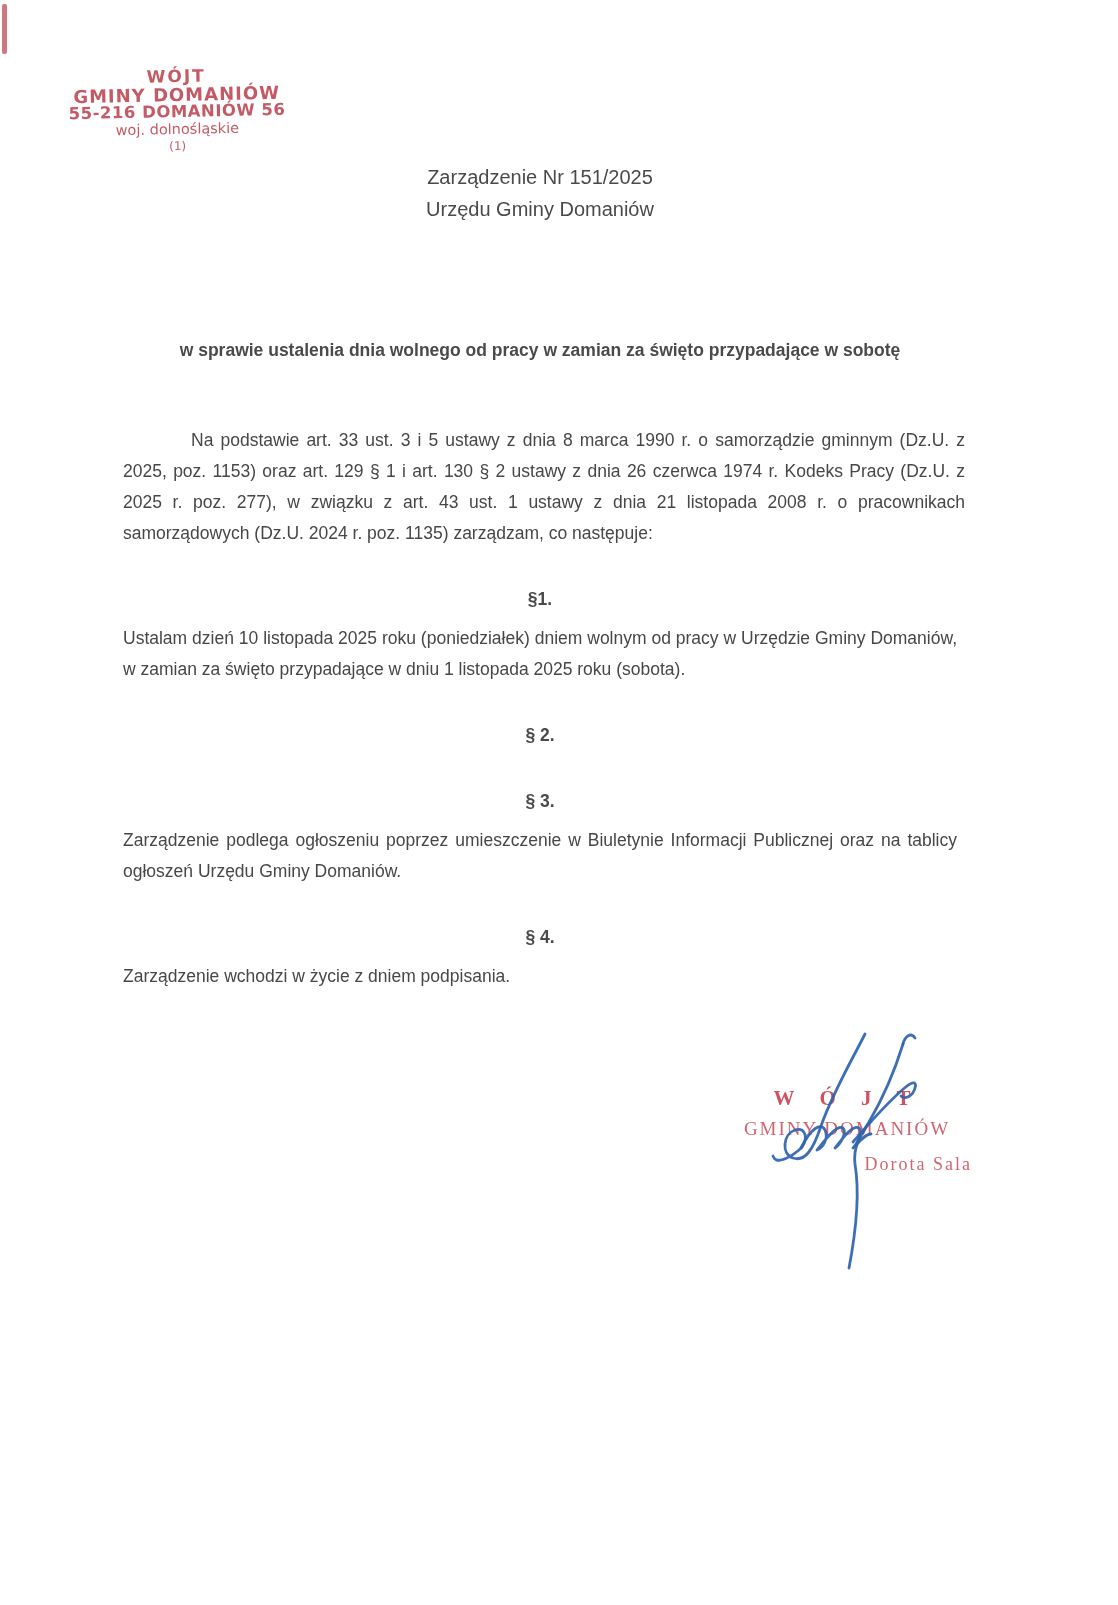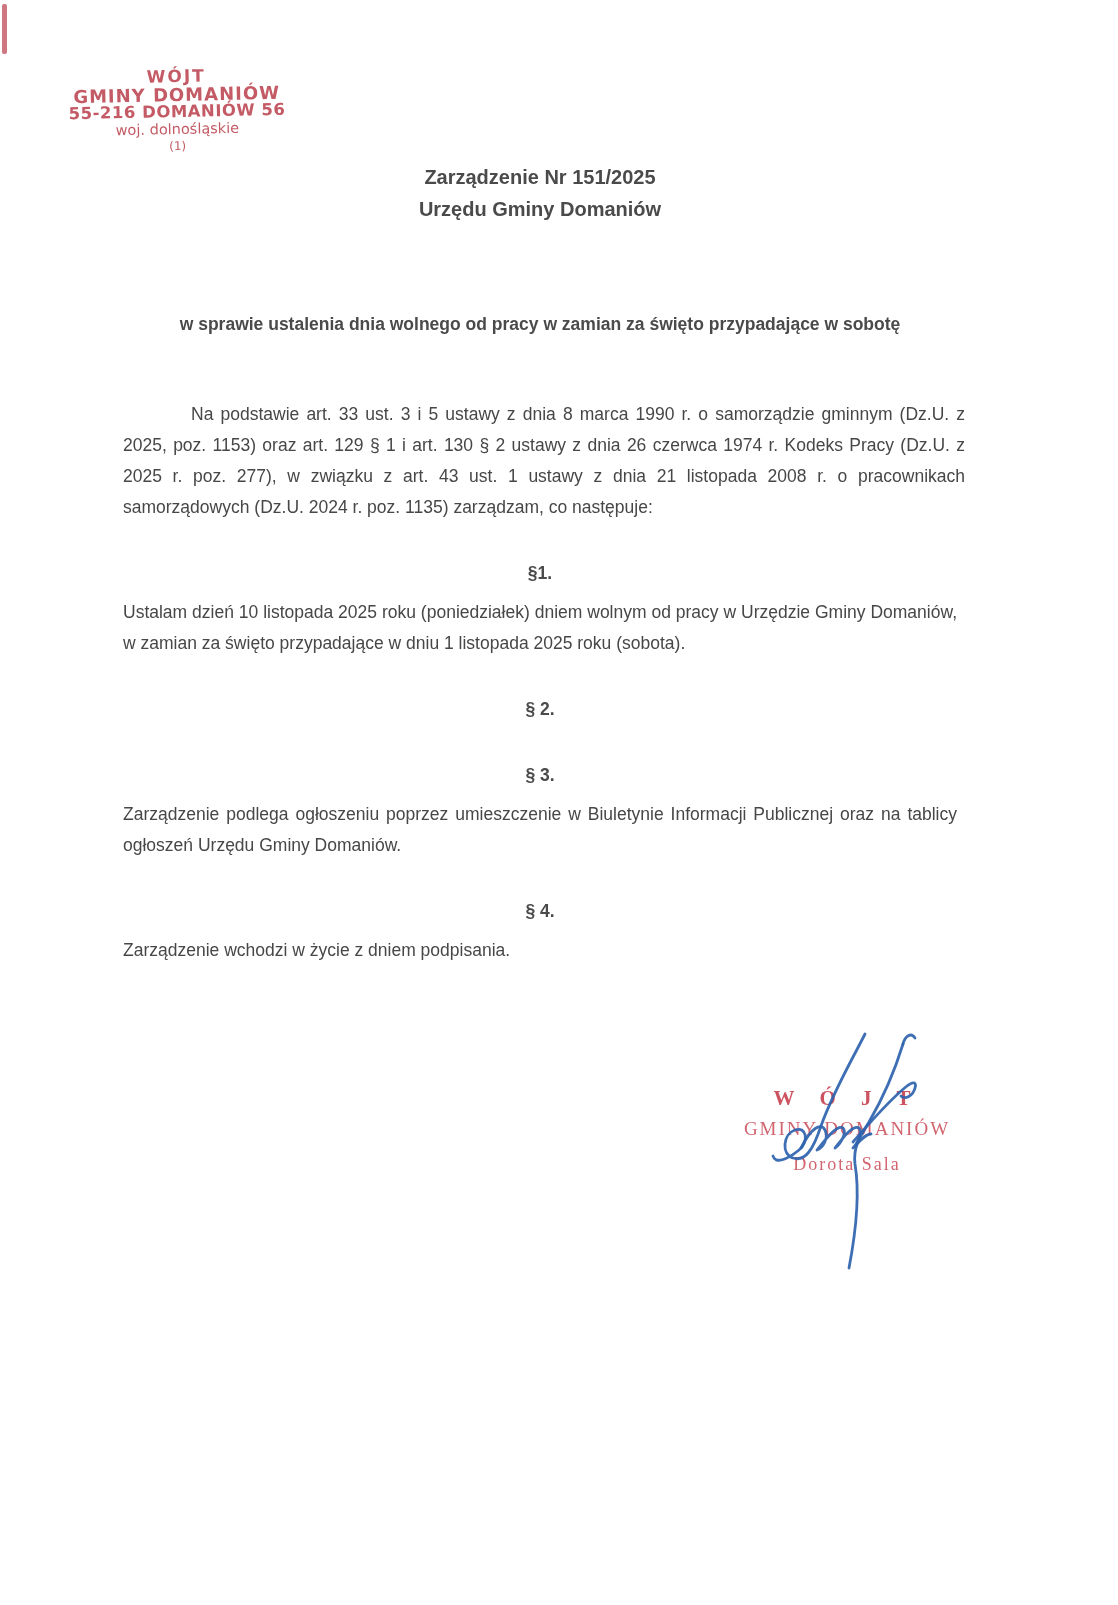--- a/index.html
+++ b/index.html
@@ -32,26 +32,26 @@
   .stamp-top .sl3 { font-size:16.5px;font-weight:bold; letter-spacing:.5px; }
   .stamp-top .sl4 { font-size:14.5px; }
   .stamp-top .sl5 { font-size:12px; }
 
   .content {
     position:absolute; left:115px; top:0; width:850px;
   }
   .title-block {
     padding-top:161px;
     text-align:center;
-    font-weight:bold;
+    font-weight:normal;
     font-size:20px; line-height:32px;
     color:#4a4a4a;
   }
   .subject {
-    margin-top:87px;
+    margin-top:113px;
     text-align:center;
     font-weight:bold;
     font-size:17.5px; line-height:24px;
     color:#4a4a4a;
   }
   .preamble {
     margin:63px 0 0 8px;
     font-size:17.5px; line-height:31px;
     text-align:justify;
     text-indent:68px;
@@ -70,21 +70,21 @@
   }
   
   .signature-stamp {
     position:absolute; left:722px; top:1086px; width:250px;
     text-align:center;
     font-family:"Liberation Serif", serif;
     opacity:.9;
   }
   .sig-title { font-size:21px; font-weight:bold; letter-spacing:10px; color:#c8414f; }
   .sig-org   { font-size:19px; letter-spacing:2px; margin-top:7px; color:#cd5460; }
-  .sig-name  { font-size:18px; letter-spacing:2px; margin-top:14px; color:#cd5460; }
+  .sig-name  { font-size:18px; letter-spacing:2px; margin-top:14px; color:#cd5460;text-align:right; }
   
   .signature-ink {
     position:absolute; left:735px; top:1030px;
     width:210px; height:245px;
     pointer-events:none;
   }
   .signature-ink path {
     fill:none; stroke:#2e63ae; stroke-width:2.8;
     stroke-linecap:round; stroke-linejoin:round; opacity:.92;
   }

